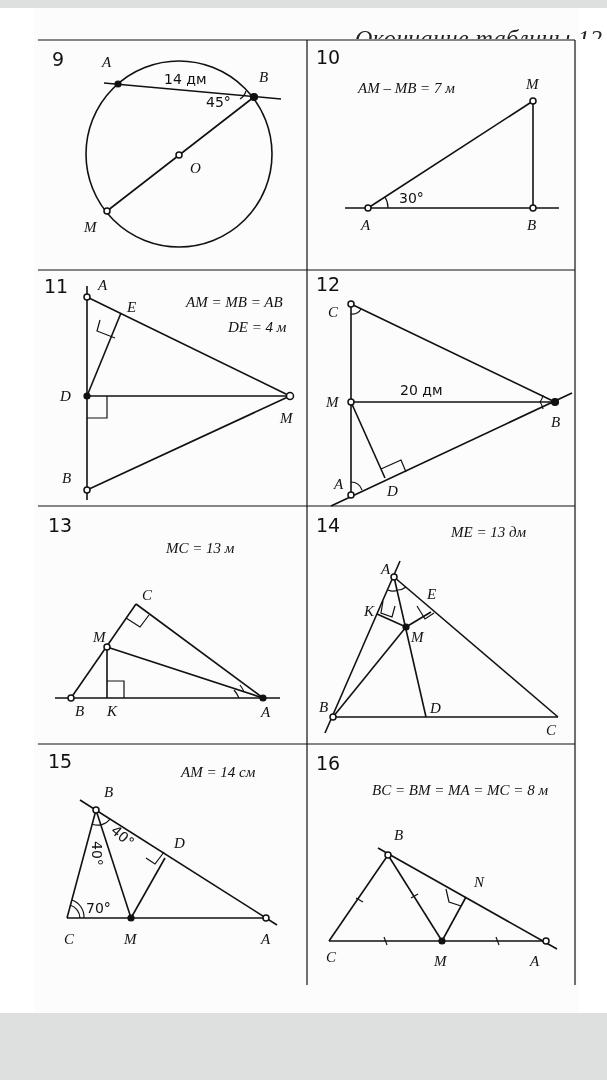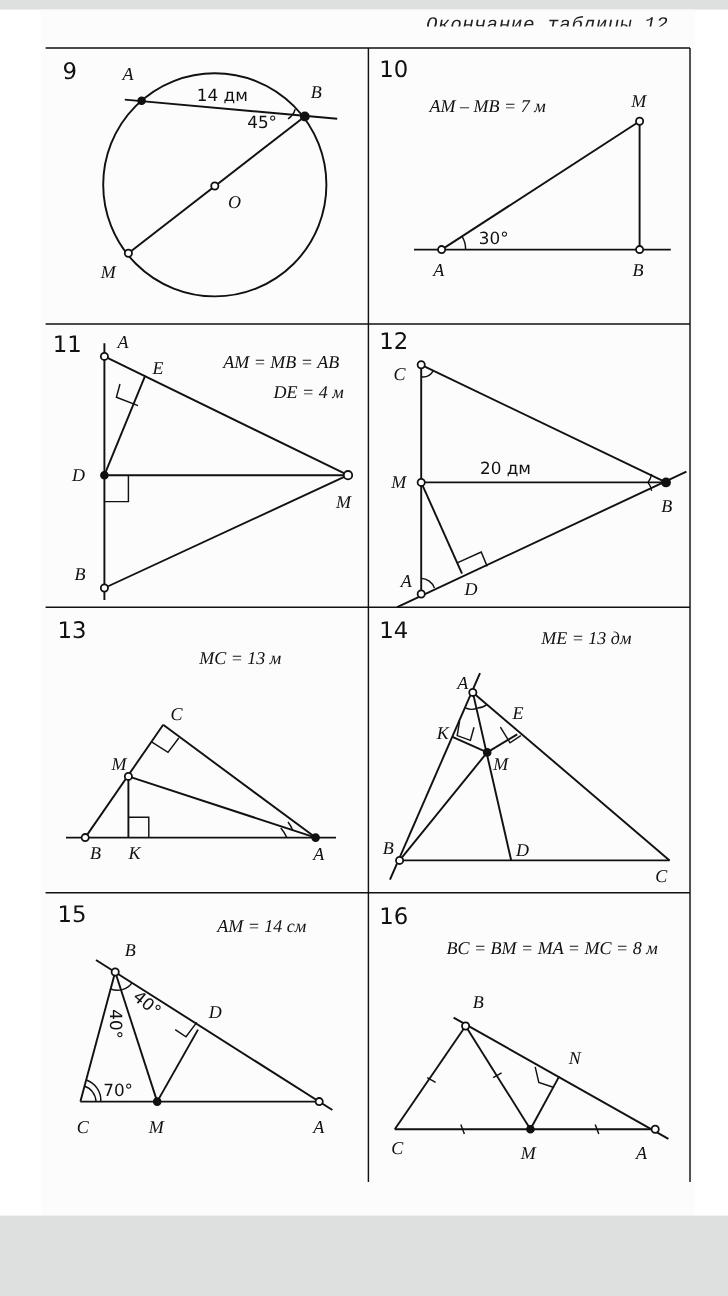--- a/index.html
+++ b/index.html
@@ -1,20 +1,20 @@
 <!DOCTYPE html>
 <html><head>
 <meta charset="utf-8">
 <style>
   html,body{margin:0;padding:0;}
   body{width:607px;height:1080px;background:#ffffff;position:relative;overflow:hidden;font-family:"Liberation Serif","DejaVu Serif",serif;}
   .topbar{position:absolute;left:0;top:0;width:607px;height:8px;background:#dde0df;}
   .bottombar{position:absolute;left:0;top:1013px;width:607px;height:67px;background:#dde0df;}
   .page{position:absolute;left:34px;top:8px;width:545px;height:1005px;background:#fcfcfc;}
-  .header-cut{position:absolute;left:355px;top:6px;font-size:16px;font-style:italic;color:#222;letter-spacing:0.5px;height:16px;overflow:hidden;line-height:30px;font-family:Liberation Mono, monospace;}
+  .header-cut{position:absolute;left:355px;top:23px;font-size:24px;font-style:italic;color:#222;letter-spacing:0.5px;height:16px;overflow:hidden;line-height:30px;}
   svg.sheet{position:absolute;left:0;top:0;}
   .lbl{font-family:"Liberation Serif",serif;font-style:italic;font-size:15px;fill:#111;}
   .num{font-family:"DejaVu Sans",sans-serif;font-size:19px;fill:#111;}
   .given{font-family:"Liberation Serif",serif;font-style:italic;font-size:15px;fill:#111;}
   .meas{font-family:"DejaVu Sans",sans-serif;font-size:14px;fill:#111;}
   .ln{stroke:#111;stroke-width:1.6;fill:none;}
   .thin{stroke:#111;stroke-width:1.2;fill:none;}
   .pt{fill:#fff;stroke:#111;stroke-width:1.5;}
   .ptf{fill:#111;stroke:#111;stroke-width:1.2;}
 </style>

